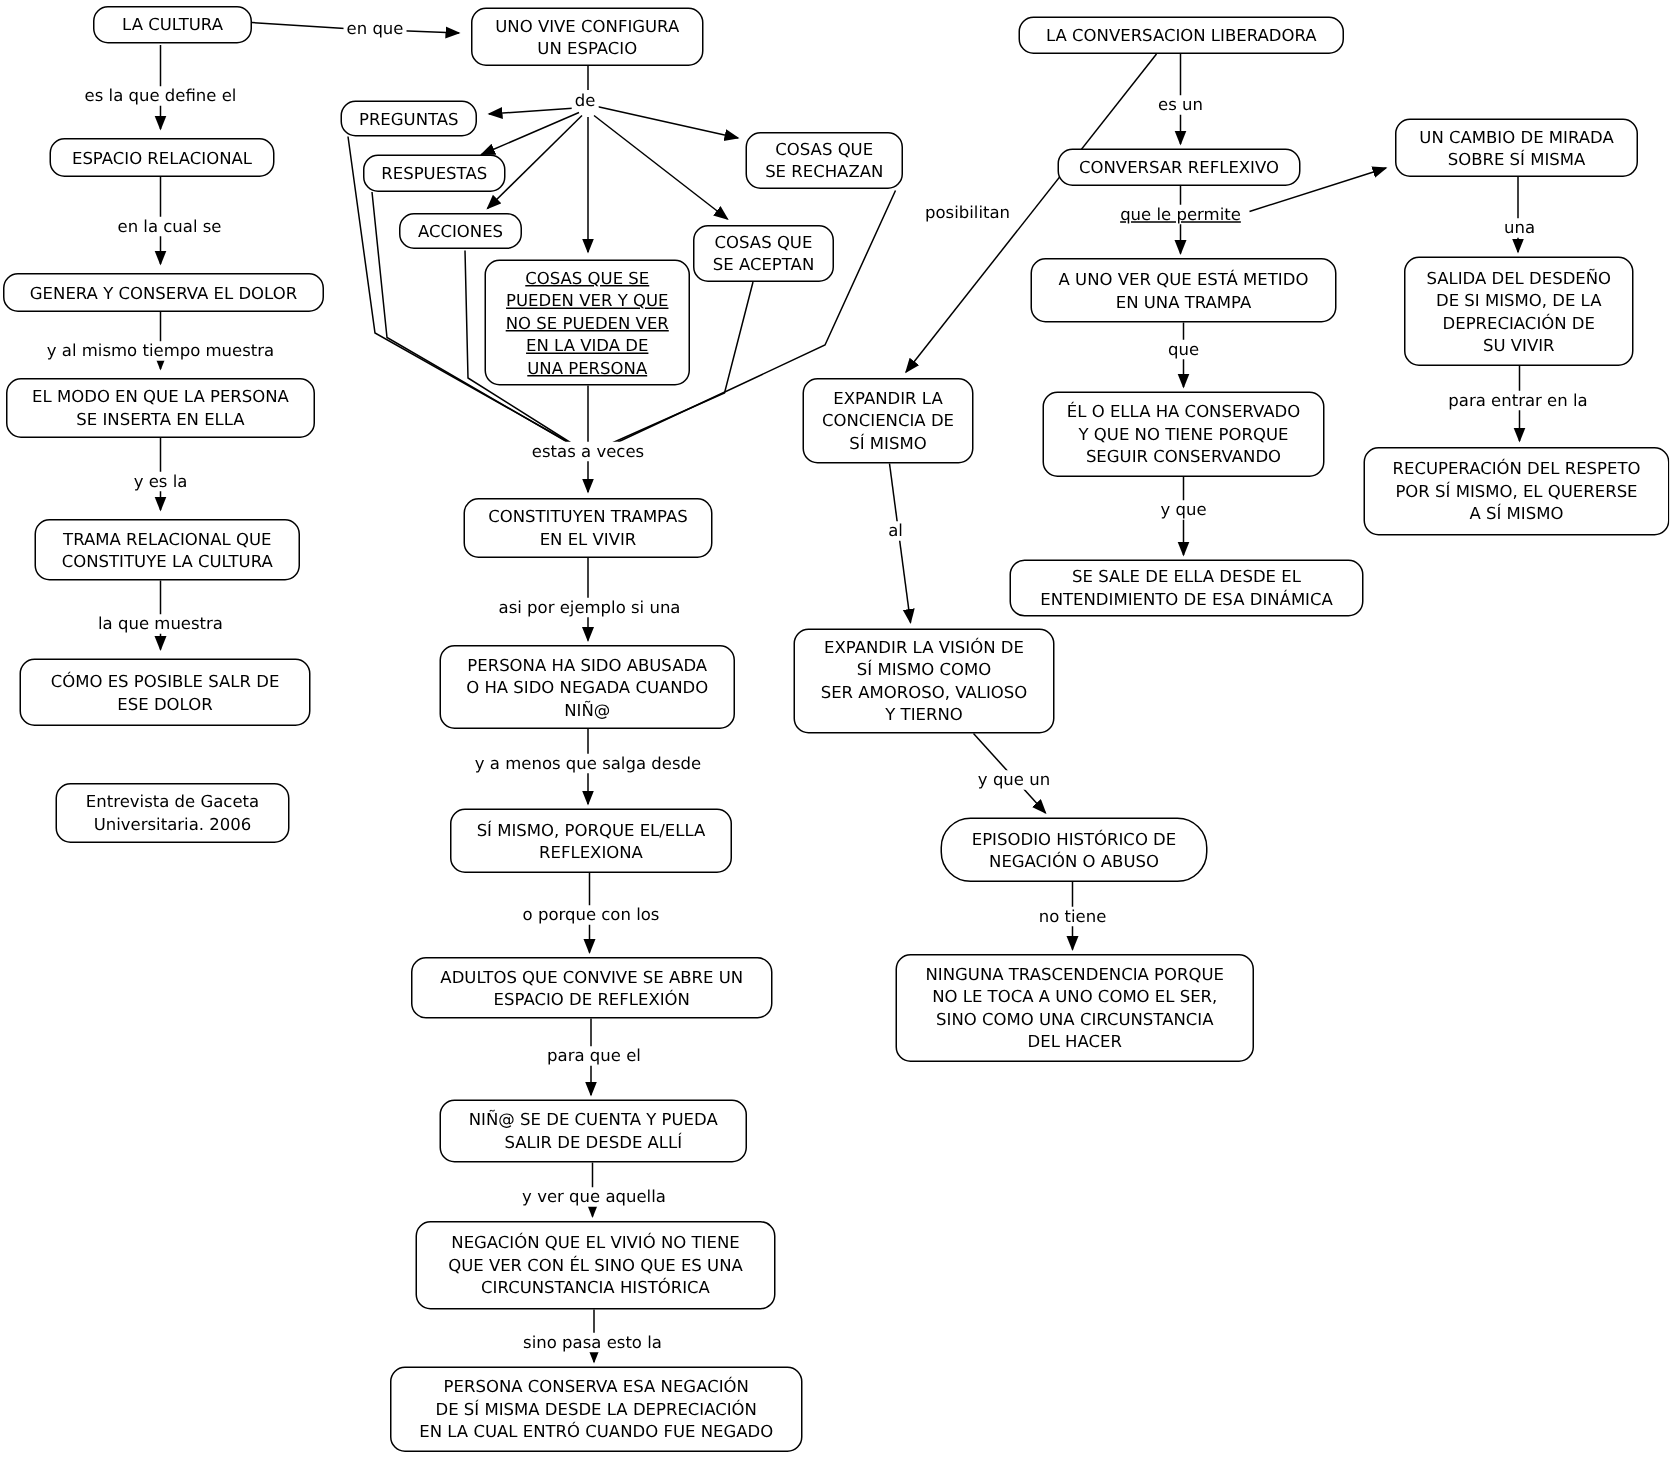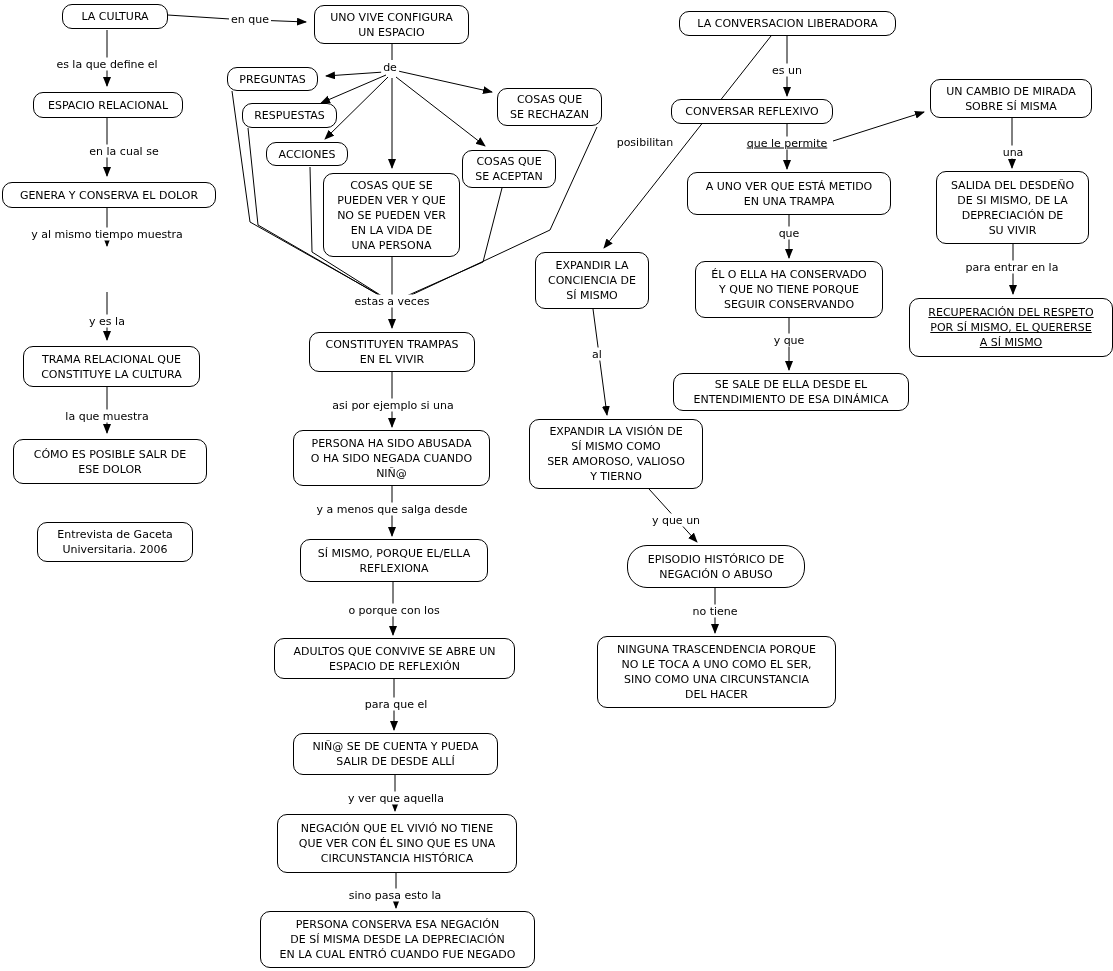--- a/index.html
+++ b/index.html
@@ -105,37 +105,39 @@
     <line x1="1013" y1="244" x2="1013" y2="294" marker-end="url(#arrow)"></line>
     <line x1="771" y1="36" x2="604" y2="248" marker-end="url(#arrow)"></line>
     <line x1="593" y1="309" x2="607" y2="415" marker-end="url(#arrow)"></line>
     <line x1="649" y1="489" x2="697" y2="542" marker-end="url(#arrow)"></line>
     <line x1="715" y1="588" x2="715" y2="633" marker-end="url(#arrow)"></line>
   </svg>
 
   <div class="node" style="left:62px; top:4px; width:106px; height:25px;">LA CULTURA</div>
   <div class="node" style="left:33px; top:92px; width:150px; height:26px;">ESPACIO RELACIONAL</div>
   <div class="node" style="left:2px; top:182px; width:214px; height:26px;">GENERA Y CONSERVA EL DOLOR</div>
+  <div class="node" style="left:4px; top:252px; width:206px; height:40px;">EL MODO EN QUE LA PERSONA
+SE INSERTA EN ELLA</div>
   <div class="node" style="left:23px; top:346px; width:177px; height:41px;">TRAMA RELACIONAL QUE
 CONSTITUYE LA CULTURA</div>
   <div class="node" style="left:13px; top:439px; width:194px; height:45px;">CÓMO ES POSIBLE SALR DE
 ESE DOLOR</div>
   <div class="node" style="left:37px; top:522px; width:156px; height:40px;">Entrevista de Gaceta
 Universitaria. 2006</div>
 
   <div class="node" style="left:314px; top:5px; width:155px; height:39px;">UNO VIVE CONFIGURA
 UN ESPACIO</div>
   <div class="node" style="left:227px; top:67px; width:91px; height:24px;">PREGUNTAS</div>
   <div class="node" style="left:242px; top:103px; width:95px; height:25px;">RESPUESTAS</div>
   <div class="node" style="left:266px; top:142px; width:82px; height:24px;">ACCIONES</div>
   <div class="node" style="left:497px; top:88px; width:105px; height:38px;">COSAS QUE
 SE RECHAZAN</div>
   <div class="node" style="left:462px; top:150px; width:94px; height:38px;">COSAS QUE
 SE ACEPTAN</div>
-  <div class="node" style="left:323px; top:173px; width:137px; height:84px;">COSAS QUE SE
+  <div class="node" style="left:323px; top:173px; width:137px; height:84px;text-decoration:underline;">COSAS QUE SE
 PUEDEN VER Y QUE
 NO SE PUEDEN VER
 EN LA VIDA DE
 UNA PERSONA</div>
   <div class="node" style="left:309px; top:332px; width:166px; height:40px;">CONSTITUYEN TRAMPAS
 EN EL VIVIR</div>
   <div class="node" style="left:293px; top:430px; width:197px; height:56px;">PERSONA HA SIDO ABUSADA
 O HA SIDO NEGADA CUANDO
 NIÑ@</div>
   <div class="node" style="left:300px; top:539px; width:188px; height:43px;">SÍ MISMO, PORQUE EL/ELLA
@@ -145,54 +147,54 @@
   <div class="node" style="left:293px; top:733px; width:205px; height:42px;">NIÑ@ SE DE CUENTA Y PUEDA
 SALIR DE DESDE ALLÍ</div>
   <div class="node" style="left:277px; top:814px; width:240px; height:59px;">NEGACIÓN QUE EL VIVIÓ NO TIENE
 QUE VER CON ÉL SINO QUE ES UNA
 CIRCUNSTANCIA HISTÓRICA</div>
   <div class="node" style="left:260px; top:911px; width:275px; height:57px;">PERSONA CONSERVA ESA NEGACIÓN
 DE SÍ MISMA DESDE LA DEPRECIACIÓN
 EN LA CUAL ENTRÓ CUANDO FUE NEGADO</div>
 
   <div class="node" style="left:679px; top:11px; width:217px; height:25px;">LA CONVERSACION LIBERADORA</div>
-  <div class="node" style="left:671px; top:99px; width:162px; height:25px;">CONVERSAR REFLEXIVO</div>
+  <div class="node" style="left:705px; top:99px; width:162px; height:25px;">CONVERSAR REFLEXIVO</div>
   <div class="node" style="left:687px; top:172px; width:204px; height:43px;">A UNO VER QUE ESTÁ METIDO
 EN UNA TRAMPA</div>
   <div class="node" style="left:695px; top:261px; width:188px; height:57px;">ÉL O ELLA HA CONSERVADO
 Y QUE NO TIENE PORQUE
 SEGUIR CONSERVANDO</div>
   <div class="node" style="left:930px; top:79px; width:162px; height:39px;">UN CAMBIO DE MIRADA
 SOBRE SÍ MISMA</div>
   <div class="node" style="left:673px; top:373px; width:236px; height:38px;">SE SALE DE ELLA DESDE EL
 ENTENDIMIENTO DE ESA DINÁMICA</div>
   <div class="node" style="left:936px; top:171px; width:153px; height:73px;">SALIDA DEL DESDEÑO
 DE SI MISMO, DE LA
 DEPRECIACIÓN DE
 SU VIVIR</div>
-  <div class="node" style="left:909px; top:298px; width:204px; height:59px;text-decoration:underline;">RECUPERACIÓN DEL RESPETO
+  <div class="node" style="left:909px; top:298px; width:204px; height:59px;">RECUPERACIÓN DEL RESPETO
 POR SÍ MISMO, EL QUERERSE
 A SÍ MISMO</div>
   <div class="node" style="left:535px; top:252px; width:114px; height:57px;">EXPANDIR LA
 CONCIENCIA DE
 SÍ MISMO</div>
   <div class="node" style="left:529px; top:419px; width:174px; height:70px;">EXPANDIR LA VISIÓN DE
 SÍ MISMO COMO
 SER AMOROSO, VALIOSO
 Y TIERNO</div>
   <div class="node" style="left:627px; top:545px; width:178px; height:43px;border-radius:20px;">EPISODIO HISTÓRICO DE
 NEGACIÓN O ABUSO</div>
   <div class="node" style="left:597px; top:636px; width:239px; height:72px;">NINGUNA TRASCENDENCIA PORQUE
 NO LE TOCA A UNO COMO EL SER,
 SINO COMO UNA CIRCUNSTANCIA
 DEL HACER</div>
 
   <span class="link-label" style="left:250px; top:19px;">en que</span>
   <span class="link-label" style="left:107px; top:64px;">es la que define el</span>
-  <span class="link-label" style="left:124px; top:151px;">en la cual se</span>
+  <span class="link-label" style="left:113px; top:151px;">en la cual se</span>
   <span class="link-label" style="left:107px; top:234px;">y al mismo tiempo muestra</span>
   <span class="link-label" style="left:107px; top:321px;">y es la</span>
   <span class="link-label" style="left:107px; top:416px;">la que muestra</span>
   <span class="link-label" style="left:390px; top:67px;">de</span>
   <span class="link-label" style="left:392px; top:301px;">estas a veces</span>
   <span class="link-label" style="left:393px; top:405px;">asi por ejemplo si una</span>
   <span class="link-label" style="left:392px; top:509px;">y a menos que salga desde</span>
   <span class="link-label" style="left:394px; top:610px;">o porque con los</span>
   <span class="link-label" style="left:396px; top:704px;">para que el</span>
   <span class="link-label" style="left:396px; top:798px;">y ver que aquella</span>

